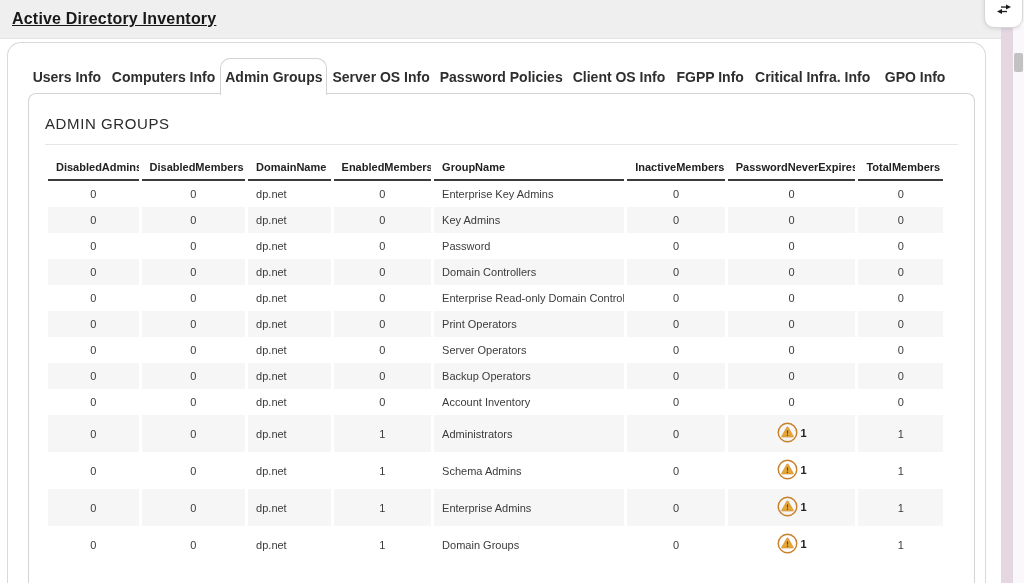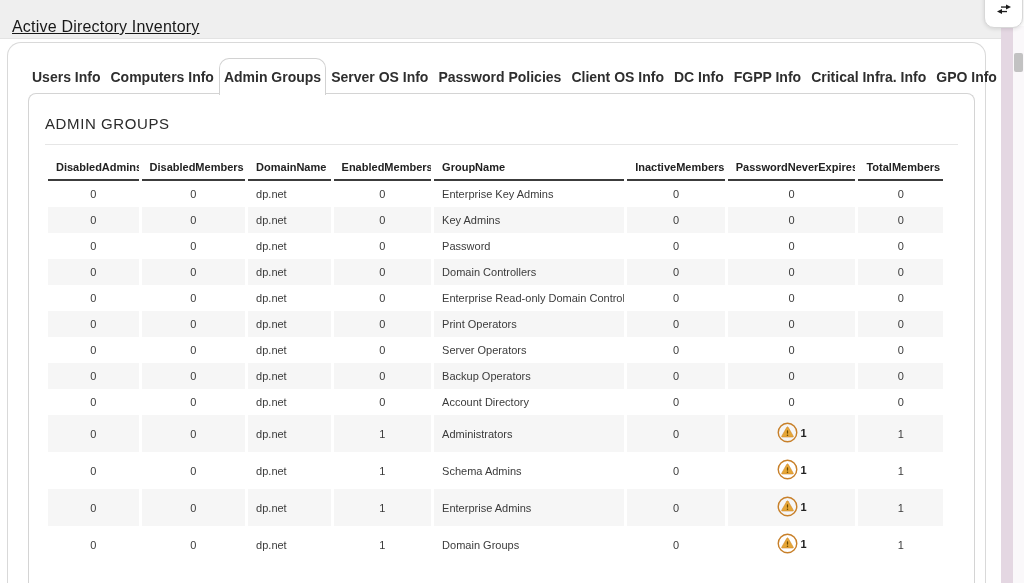--- a/index.html
+++ b/index.html
@@ -12,24 +12,23 @@
   }
 
   
   .topband {
     position: absolute; left: 0; top: 0; width: 1001px; height: 39px;
     background: #efefef;
     border-bottom: 1px solid #e3e3e3;
   }
   .page-title {
     position: absolute; left: 12px; top: 10px;
-    font-size: 16px; font-weight: normal; color: #181818;
+    font-size: 16px; font-weight: bold; color: #181818;
     text-decoration: underline;
     letter-spacing: 0.2px;
-    margin-top: 8px;
   }
 
   
   .accent-strip {
     position: absolute; top: 26px; bottom: 0; left: 1001px; width: 12px;
     background: #e4d7e2;
   }
   .page-scroll-track {
     position: absolute; top: 26px; bottom: 0; left: 1013px; width: 11px;
     background: #faf8fa;
@@ -155,21 +154,20 @@
 </div>
 
 <div class="card">
   <div class="tabs" id="tabs">
       <div class="tab">Users Info</div>
       <div class="tab">Computers Info</div>
       <div class="tab active">Admin Groups</div>
       <div class="tab">Server OS Info</div>
       <div class="tab">Password Policies</div>
       <div class="tab">Client OS Info</div>
-      <div class="tab">DC Info</div>
       <div class="tab">FGPP Info</div>
       <div class="tab">Critical Infra. Info</div>
       <div class="tab">GPO Info</div>
     </div>
 
   <div class="panel">
     <div class="section-heading">ADMIN GROUPS</div>
     <hr class="heading-divider">
     <table class="data">
       <colgroup>
@@ -273,21 +271,21 @@
             <td class="l">Backup Operators</td>
             <td class="c">0</td>
             <td class="c">0</td>
             <td class="c">0</td>
           </tr>
           <tr class="odd">
             <td class="c">0</td>
             <td class="c">0</td>
             <td class="l">dp.net</td>
             <td class="c">0</td>
-            <td class="l">Account Directory</td>
+            <td class="l">Account Inventory</td>
             <td class="c">0</td>
             <td class="c">0</td>
             <td class="c">0</td>
           </tr>
           <tr class="even">
             <td class="c">0</td>
             <td class="c">0</td>
             <td class="l">dp.net</td>
             <td class="c">1</td>
             <td class="l">Administrators</td>

